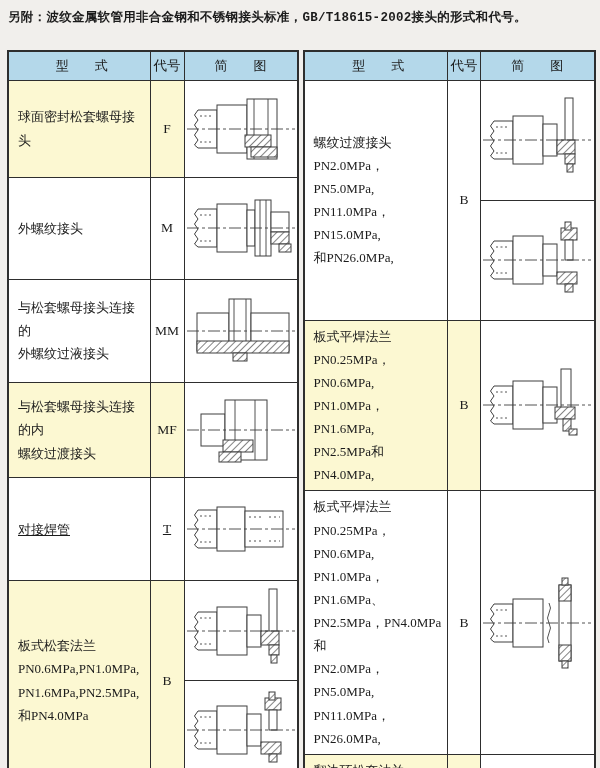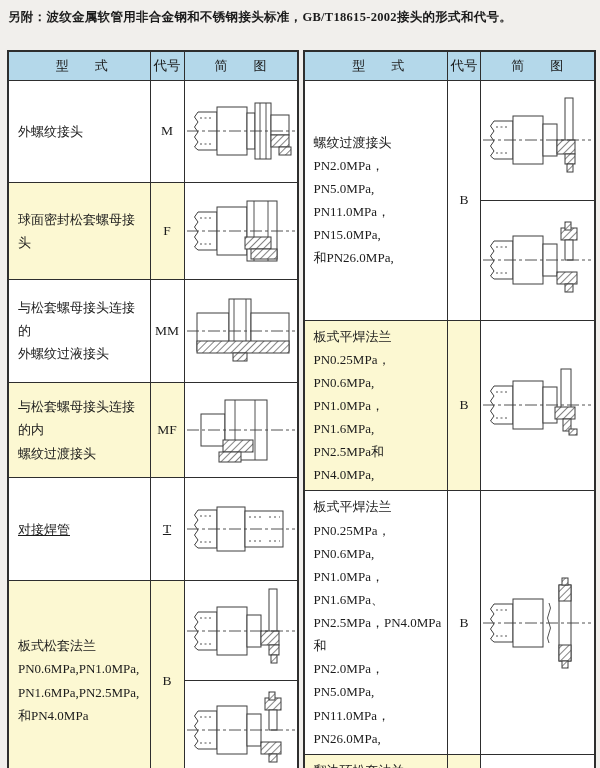--- a/index.html
+++ b/index.html
@@ -7,21 +7,21 @@
     --border:#2e2e2e; --line:#3f3f3f; --text:#1b1b1b;
   }
   *{box-sizing:border-box;margin:0;padding:0}
   html,body{width:600px;height:768px;overflow:hidden}
   body{
     background:var(--page-bg);
     font-family:"Liberation Serif","DejaVu Serif",serif;
     color:var(--text);
   }
   .title{
-    font-family:Liberation Serif, serif;
+    font-family:Liberation Mono, monospace;
     font-weight:bold;font-size:12.5px;
     padding:9px 0 0 8px;letter-spacing:.3px;
   }
   .tables{
     position:absolute;left:7px;top:50px;width:586px;height:732px;
     display:flex;gap:4px;
   }
   table{
     border-collapse:collapse;table-layout:fixed;
     background:#fff;flex:0 0 auto;
@@ -53,20 +53,50 @@
 <div class="tables">
   <table class="lt">
     <thead>
       <tr>
         <th class="type-cell">型　　式</th>
         <th class="code-cell">代号</th>
         <th class="diag-cell">简　　图</th>
       </tr>
     </thead>
     <tbody>
+        <tr style="height: 97px;">
+          <td class="type-cell hl">
+            <div class="type-text">球面密封松套螺母接头</div>
+          </td>
+          <td class="code-cell hl">F</td>
+          <td class="diag-cell">
+            <div class="diag-wrap" style="height: 95px;">
+              <div class="diag">
+                <svg width="112" height="92" viewBox="0 0 112 92">
+                  <defs>
+                    <pattern id="h2" width="5" height="5" patternUnits="userSpaceOnUse" patternTransform="rotate(45)">
+                      <rect width="5" height="5" fill="#fff"></rect>
+                      <line x1="0" y1="0" x2="0" y2="5" stroke="#3f3f3f" stroke-width="1.3"></line>
+                    </pattern>
+                  </defs>
+                  <path d="M32 27 H13 L9.5 32 L13 37 L9.5 42 L13 47 L9.5 52 L13 57 L9.5 62 L13 65 H32 Z" fill="#fff" stroke="#3f3f3f" stroke-width="1"></path>
+                  <line x1="15" y1="33" x2="27" y2="33" stroke="#3f3f3f" stroke-width="0.9" stroke-dasharray="2 2.5"></line>
+                  <line x1="15" y1="59" x2="27" y2="59" stroke="#3f3f3f" stroke-width="0.9" stroke-dasharray="2 2.5"></line>
+                  <rect x="32" y="22" width="30" height="48" fill="#fff" stroke="#3f3f3f" stroke-width="1"></rect>
+                  <rect x="62" y="16" width="30" height="60" fill="#fff" stroke="#3f3f3f" stroke-width="1"></rect>
+                  <line x1="69" y1="16" x2="69" y2="76" stroke="#3f3f3f" stroke-width="0.9"></line>
+                  <line x1="83" y1="16" x2="83" y2="76" stroke="#3f3f3f" stroke-width="0.9"></line>
+                  <rect x="60" y="52" width="26" height="12" fill="url(#h2)" stroke="#3f3f3f" stroke-width="1"></rect>
+                  <rect x="66" y="64" width="26" height="10" fill="url(#h2)" stroke="#3f3f3f" stroke-width="1"></rect>
+                  <line x1="2" y1="46" x2="110" y2="46" stroke="#3f3f3f" stroke-width="0.9" stroke-dasharray="12 3 3 3"></line>
+                </svg>
+              </div>
+            </div>
+          </td>
+        </tr>
         <tr style="height: 102px;">
           <td class="type-cell">
             <div class="type-text">外螺纹接头</div>
           </td>
           <td class="code-cell">M</td>
           <td class="diag-cell">
             <div class="diag-wrap" style="height: 100px;">
               <div class="diag">
                 <svg width="112" height="92" viewBox="0 0 112 92">
                   <defs>
@@ -79,50 +109,20 @@
                   <line x1="15" y1="33" x2="27" y2="33" stroke="#3f3f3f" stroke-width="0.9" stroke-dasharray="2 2.5"></line>
                   <line x1="15" y1="59" x2="27" y2="59" stroke="#3f3f3f" stroke-width="0.9" stroke-dasharray="2 2.5"></line>
                   <rect x="32" y="22" width="30" height="48" fill="#fff" stroke="#3f3f3f" stroke-width="1"></rect>
                   <rect x="62" y="28" width="8" height="36" fill="#fff" stroke="#3f3f3f" stroke-width="1"></rect>
                   <rect x="70" y="18" width="16" height="56" fill="#fff" stroke="#3f3f3f" stroke-width="1"></rect>
                   <line x1="75" y1="18" x2="75" y2="74" stroke="#3f3f3f" stroke-width="0.9"></line>
                   <line x1="81" y1="18" x2="81" y2="74" stroke="#3f3f3f" stroke-width="0.9"></line>
                   <rect x="86" y="30" width="18" height="20" fill="#fff" stroke="#3f3f3f" stroke-width="1"></rect>
                   <rect x="86" y="50" width="18" height="12" fill="url(#h1)" stroke="#3f3f3f" stroke-width="1"></rect>
                   <rect x="94" y="62" width="12" height="8" fill="url(#h1)" stroke="#3f3f3f" stroke-width="1"></rect>
-                  <line x1="2" y1="46" x2="110" y2="46" stroke="#3f3f3f" stroke-width="0.9" stroke-dasharray="12 3 3 3"></line>
-                </svg>
-              </div>
-            </div>
-          </td>
-        </tr>
-        <tr style="height: 97px;">
-          <td class="type-cell hl">
-            <div class="type-text">球面密封松套螺母接头</div>
-          </td>
-          <td class="code-cell hl">F</td>
-          <td class="diag-cell">
-            <div class="diag-wrap" style="height: 95px;">
-              <div class="diag">
-                <svg width="112" height="92" viewBox="0 0 112 92">
-                  <defs>
-                    <pattern id="h2" width="5" height="5" patternUnits="userSpaceOnUse" patternTransform="rotate(45)">
-                      <rect width="5" height="5" fill="#fff"></rect>
-                      <line x1="0" y1="0" x2="0" y2="5" stroke="#3f3f3f" stroke-width="1.3"></line>
-                    </pattern>
-                  </defs>
-                  <path d="M32 27 H13 L9.5 32 L13 37 L9.5 42 L13 47 L9.5 52 L13 57 L9.5 62 L13 65 H32 Z" fill="#fff" stroke="#3f3f3f" stroke-width="1"></path>
-                  <line x1="15" y1="33" x2="27" y2="33" stroke="#3f3f3f" stroke-width="0.9" stroke-dasharray="2 2.5"></line>
-                  <line x1="15" y1="59" x2="27" y2="59" stroke="#3f3f3f" stroke-width="0.9" stroke-dasharray="2 2.5"></line>
-                  <rect x="32" y="22" width="30" height="48" fill="#fff" stroke="#3f3f3f" stroke-width="1"></rect>
-                  <rect x="62" y="16" width="30" height="60" fill="#fff" stroke="#3f3f3f" stroke-width="1"></rect>
-                  <line x1="69" y1="16" x2="69" y2="76" stroke="#3f3f3f" stroke-width="0.9"></line>
-                  <line x1="83" y1="16" x2="83" y2="76" stroke="#3f3f3f" stroke-width="0.9"></line>
-                  <rect x="60" y="52" width="26" height="12" fill="url(#h2)" stroke="#3f3f3f" stroke-width="1"></rect>
-                  <rect x="66" y="64" width="26" height="10" fill="url(#h2)" stroke="#3f3f3f" stroke-width="1"></rect>
                   <line x1="2" y1="46" x2="110" y2="46" stroke="#3f3f3f" stroke-width="0.9" stroke-dasharray="12 3 3 3"></line>
                 </svg>
               </div>
             </div>
           </td>
         </tr>
         <tr style="height: 103px; padding-left: 9px;">
           <td class="type-cell">
             <div class="type-text">与松套螺母接头连接的
 外螺纹过液接头</div>

